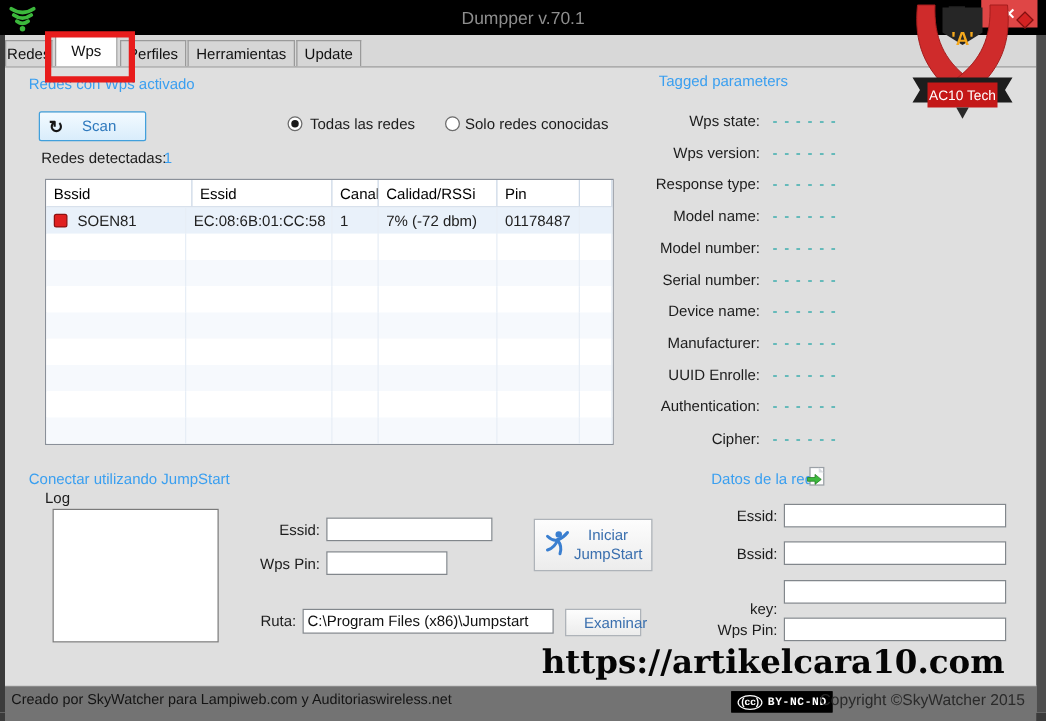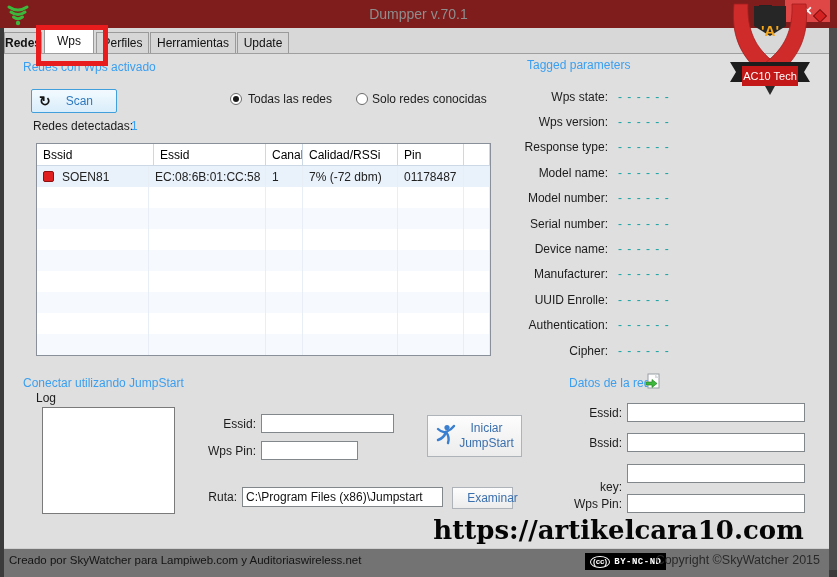--- a/index.html
+++ b/index.html
@@ -1,19 +1,19 @@
 <!DOCTYPE html>
 <html><head>
 <meta charset="utf-8">
 <style>
   html,body{margin:0;padding:0;background:#888;}
   .window{position:relative;width:837px;height:577px;background:#dfdfdf;
     font-family:"Liberation Sans",sans-serif;overflow:hidden;}
   
-  .titlebar{position:absolute;left:0;top:0;right:0;height:28px;background:#7f1d1d;z-index:5;}
+  .titlebar{position:absolute;left:0;top:0;right:0;height:28px;background:#000000;z-index:5;}
   .title-text{position:absolute;left:0;right:0;top:0;height:28px;line-height:28px;
     text-align:center;color:#8e8e8e;font-size:14px;}
   .frame-left{position:absolute;left:0;top:28px;width:4px;height:542px;background:#3b3b3b;z-index:4;}
   .frame-right{position:absolute;right:0;top:28px;width:8px;height:542px;background:#4d4d4d;z-index:4;}
   .frame-bottom{position:absolute;left:0;bottom:0;width:100%;height:7px;background:#3b3b3b;z-index:4;}
   .wifi-icon{position:absolute;left:7px;top:3px;}
   .cap-btn{position:absolute;top:0;height:21px;display:flex;align-items:center;justify-content:center;z-index:6;}
   .btn-min{left:726px;width:26px;}
   .btn-max{left:752px;width:26px;}
   .glyph-min{width:10px;height:2px;background:#232323;}
@@ -108,21 +108,21 @@
       </div>
     <div class="cap-btn btn-close">
         <span>✕</span>
       </div>
   </div>
   <div class="frame-left"></div>
   <div class="frame-right"></div>
   <div class="frame-bottom"></div>
 
   <div class="tabstrip">
-    <div class="tab" style="left:0px;width:38px;font-weight:bold;">
+    <div class="tab" style="left:0px;width:38px;">
         <span>Redes</span>
       </div>
     <div class="tab selected" style="left:40px;width:50px;">
         <span>Wps</span>
       </div>
     <div class="tab" style="left:92px;width:53px;">
         <span>Perfiles</span>
       </div>
     <div class="tab" style="left:146px;width:86px;">
         <span>Herramientas</span>

